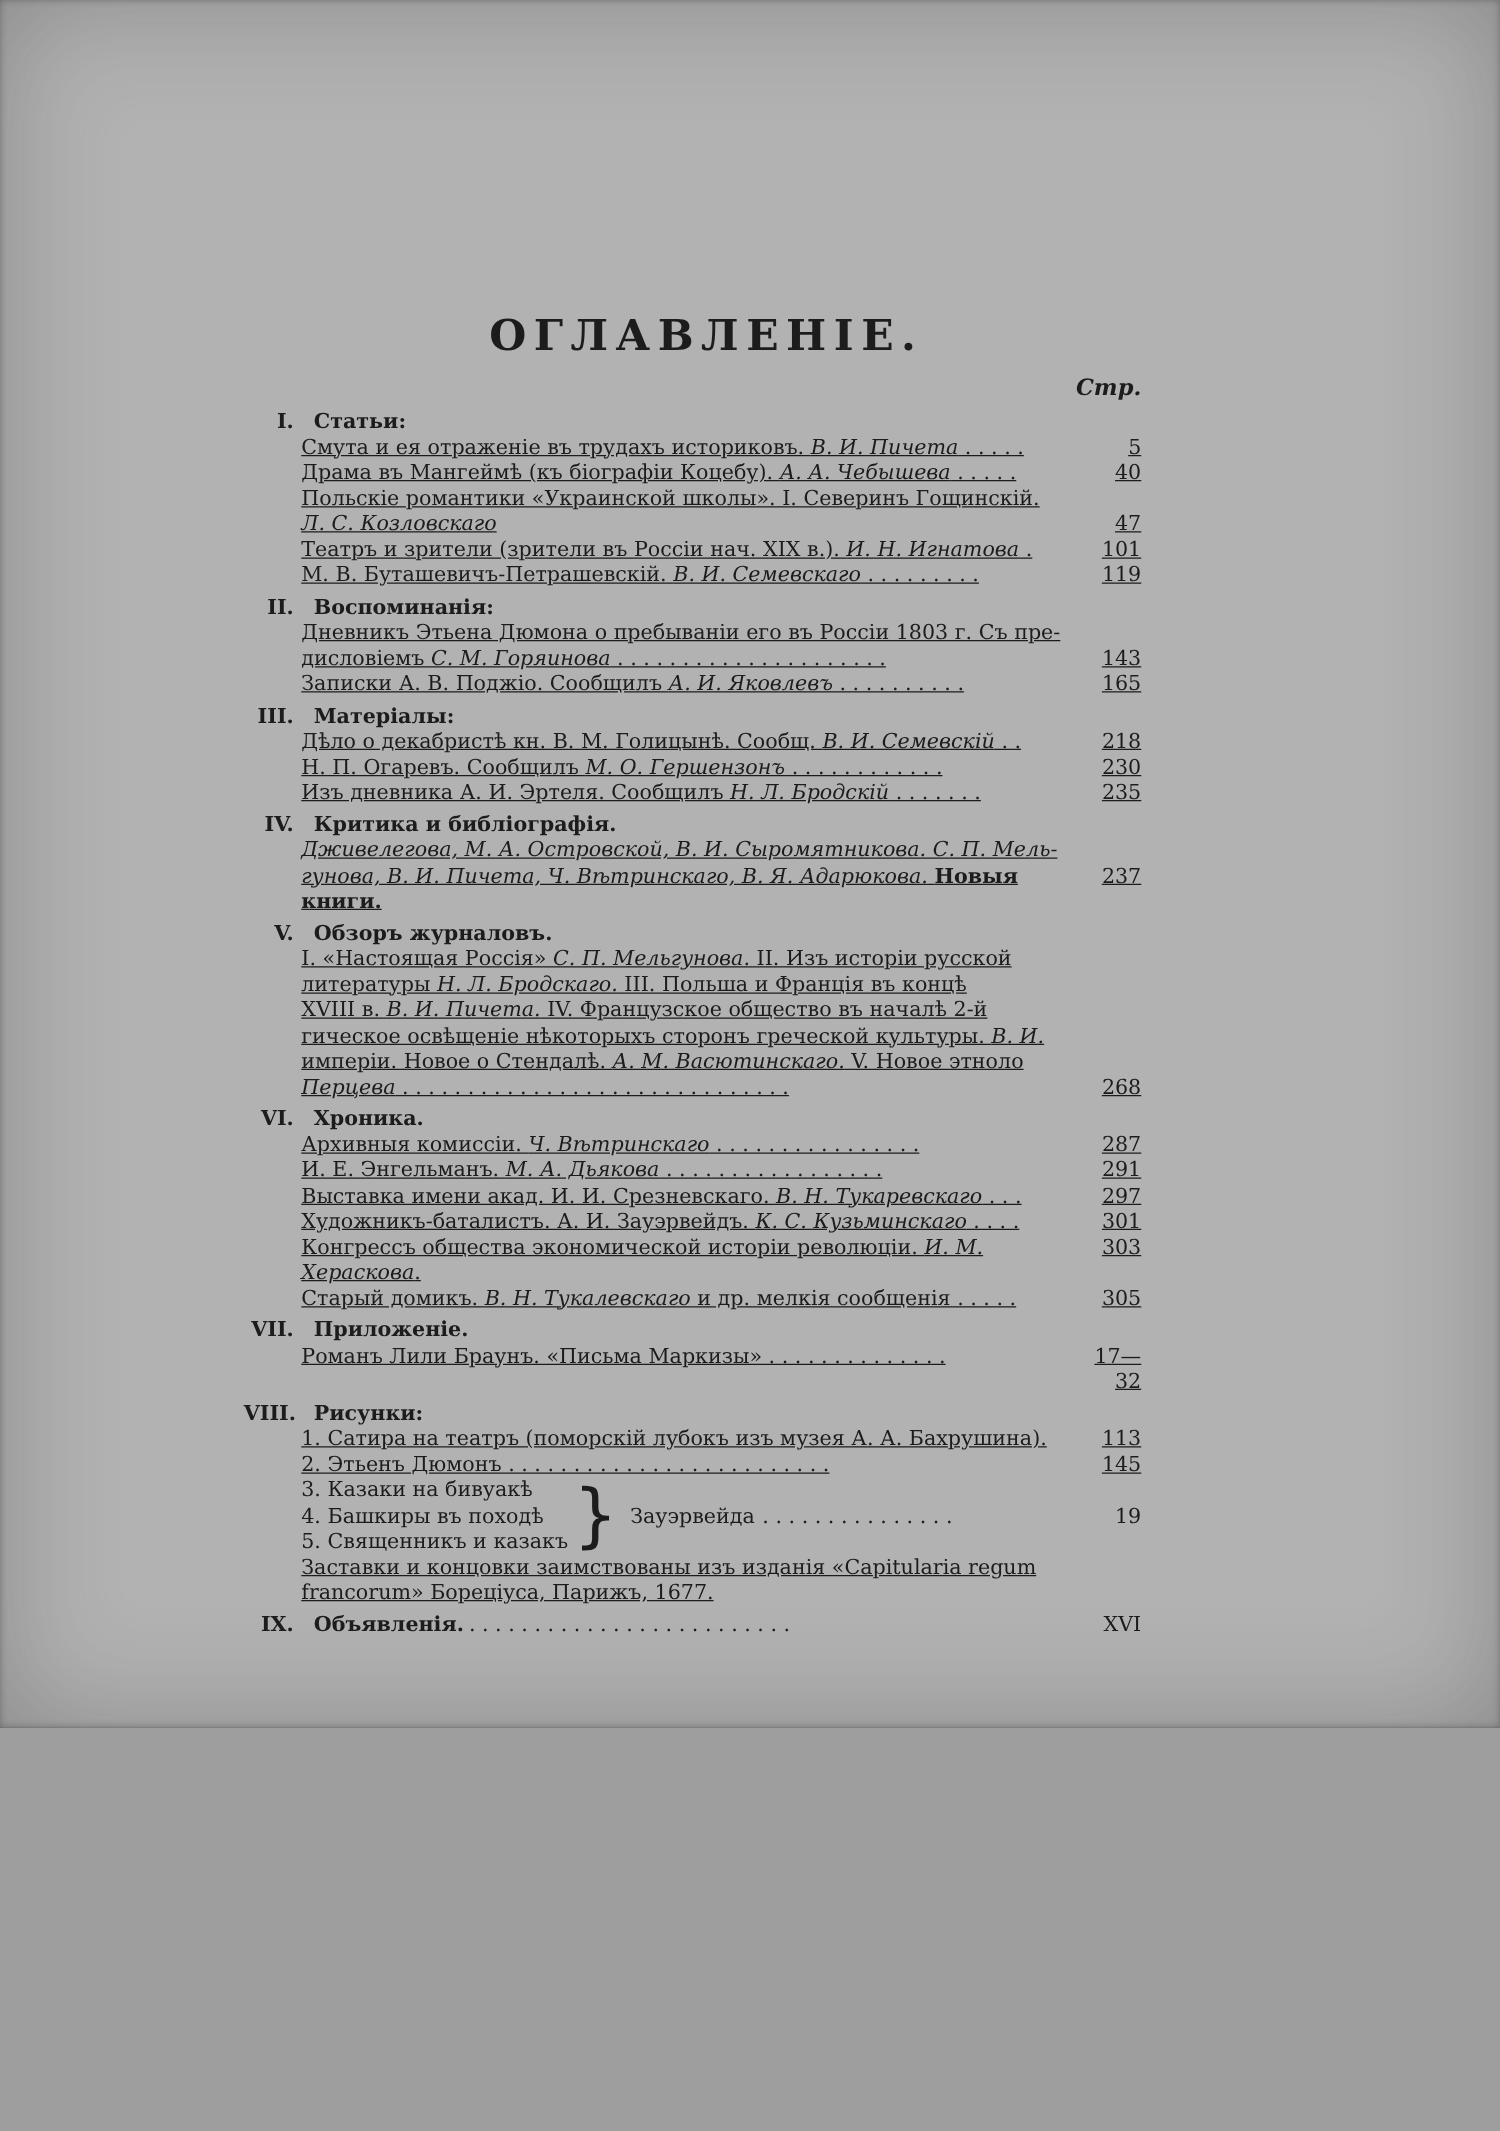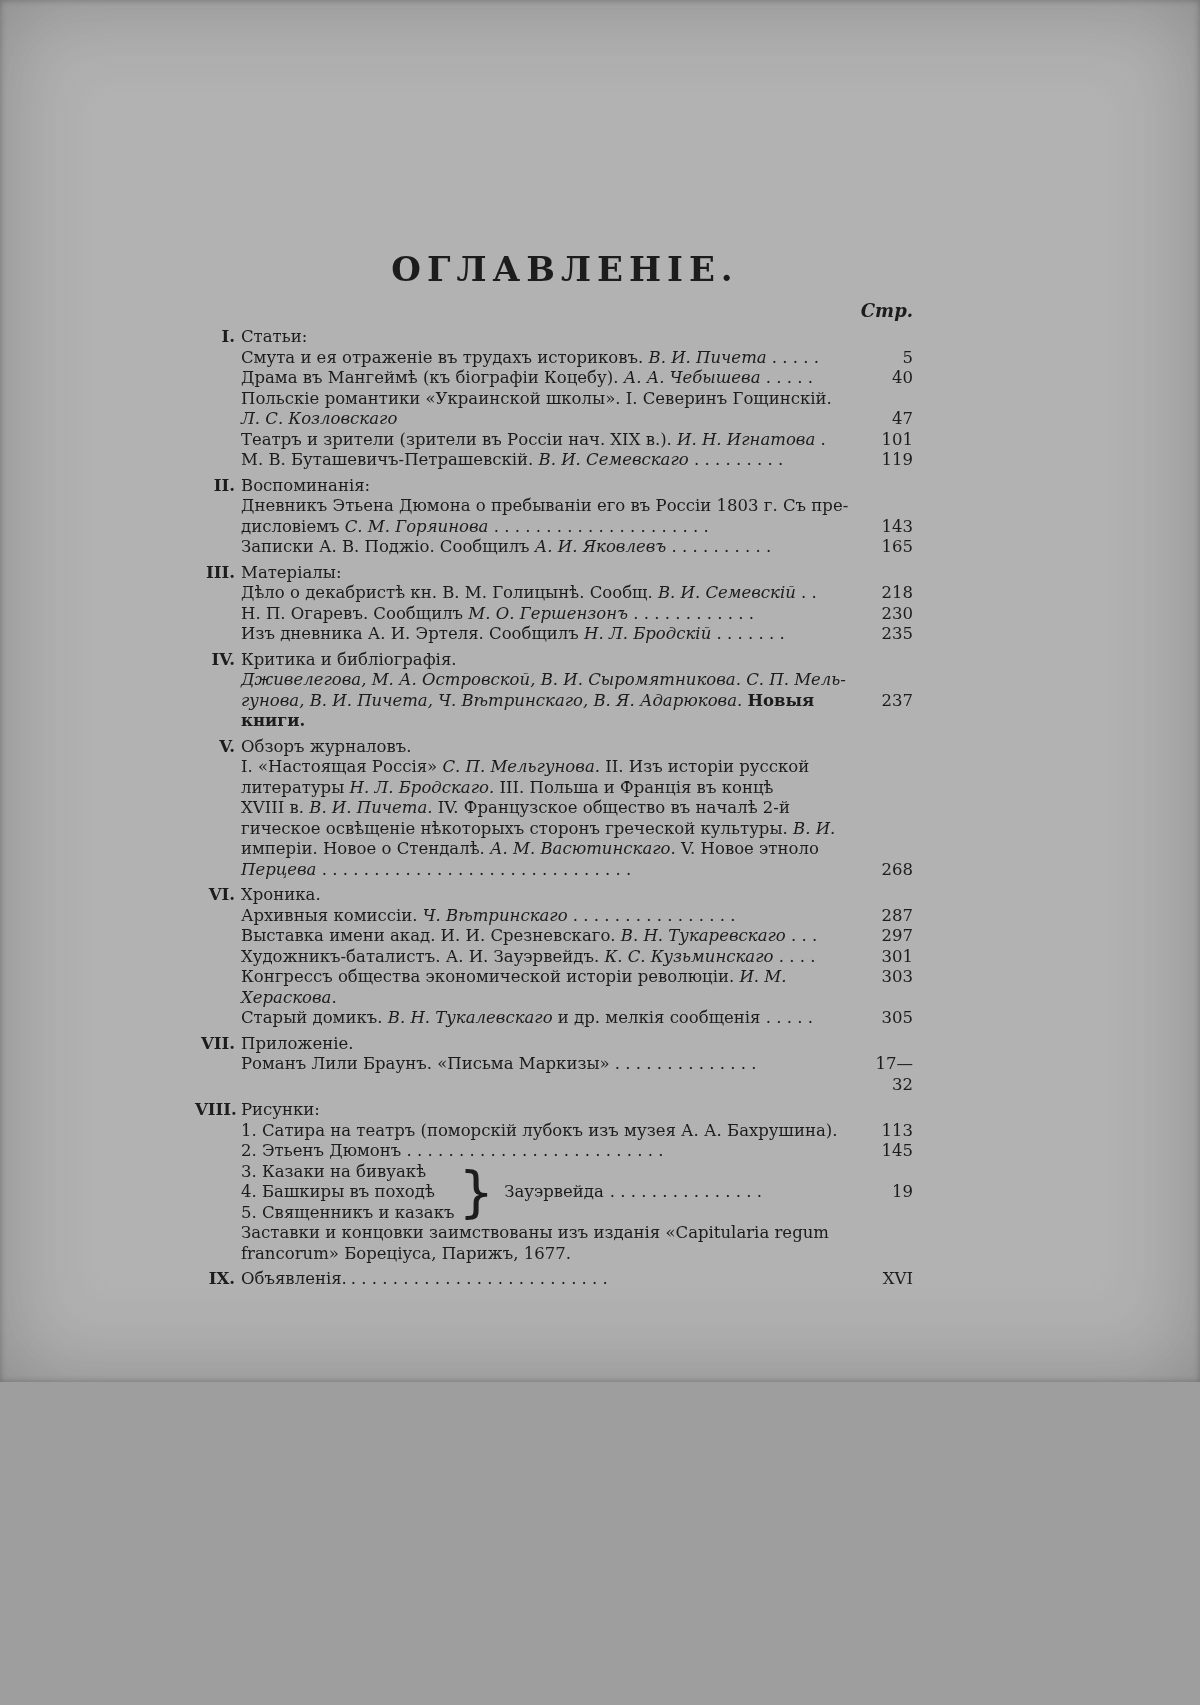--- a/index.html
+++ b/index.html
@@ -41,28 +41,28 @@
     margin: 6px 0 0 195px;
     font-size: 16.5px;
     line-height: 20.5px;
   }
 
   .toc-section { margin-top: 5px; }
   .content > .toc-section:first-child { margin-top: 2px; }
 
   .sec-head { display: flex; }
   .sec-num { flex: 0 0 40px; width: 40px; text-align: right; font-weight: bold; }
-  .sec-title { font-weight: normal; margin-left: 6px; }
+  .sec-title { font-weight: bold; margin-left: 16px; }
   .sec-dots { overflow: hidden; white-space: nowrap; }
   .sec-head .sec-dots { flex: 1; margin-left: 4px; }
 
   .pagenum { flex: 0 0 58px; width: 58px; text-align: right; }
 
   .entries { padding-left: 46px; }
-  .entry-row { display: flex; }
+  .entry-row { display: flex; text-decoration: underline; }
   .etext { flex: 1; }
   .it { font-style: italic; }
   .bd { font-weight: bold; }
 
   .brace-row { display: flex; align-items: center; }
   .brace-items { flex: 0 0 auto; }
   .brace-item { line-height: 20.5px; }
   .brace {
     font-family: "DejaVu Sans", sans-serif;
     font-size: 56px; font-weight: normal;
@@ -216,20 +216,24 @@
       </section>
       <section class="toc-section">
         <div class="sec-head">
           <span class="sec-num">VI.</span>
           <span class="sec-title">Хроника.</span>
         </div>
         <div class="entries">
           <div class="entry-row">
             <span class="etext"><span>Архивныя комиссіи. </span><span class="it">Ч. Вѣтринскаго</span><span> . . . . . . . . . . . . . . . .</span></span>
             <span class="pagenum">287</span>
+          </div>
+          <div class="entry-row">
+            <span class="etext"><span>И. Е. Энгельманъ. </span><span class="it">М. А. Дьякова</span><span> . . . . . . . . . . . . . . . . .</span></span>
+            <span class="pagenum">291</span>
           </div>
           <div class="entry-row">
             <span class="etext"><span>Выставка имени акад. И. И. Срезневскаго. </span><span class="it">В. Н. Тукаревскаго</span><span> . . .</span></span>
             <span class="pagenum">297</span>
           </div>
           <div class="entry-row">
             <span class="etext"><span>Художникъ-баталистъ. А. И. Зауэрвейдъ. </span><span class="it">К. С. Кузьминскаго</span><span> . . . .</span></span>
             <span class="pagenum">301</span>
           </div>
           <div class="entry-row">

